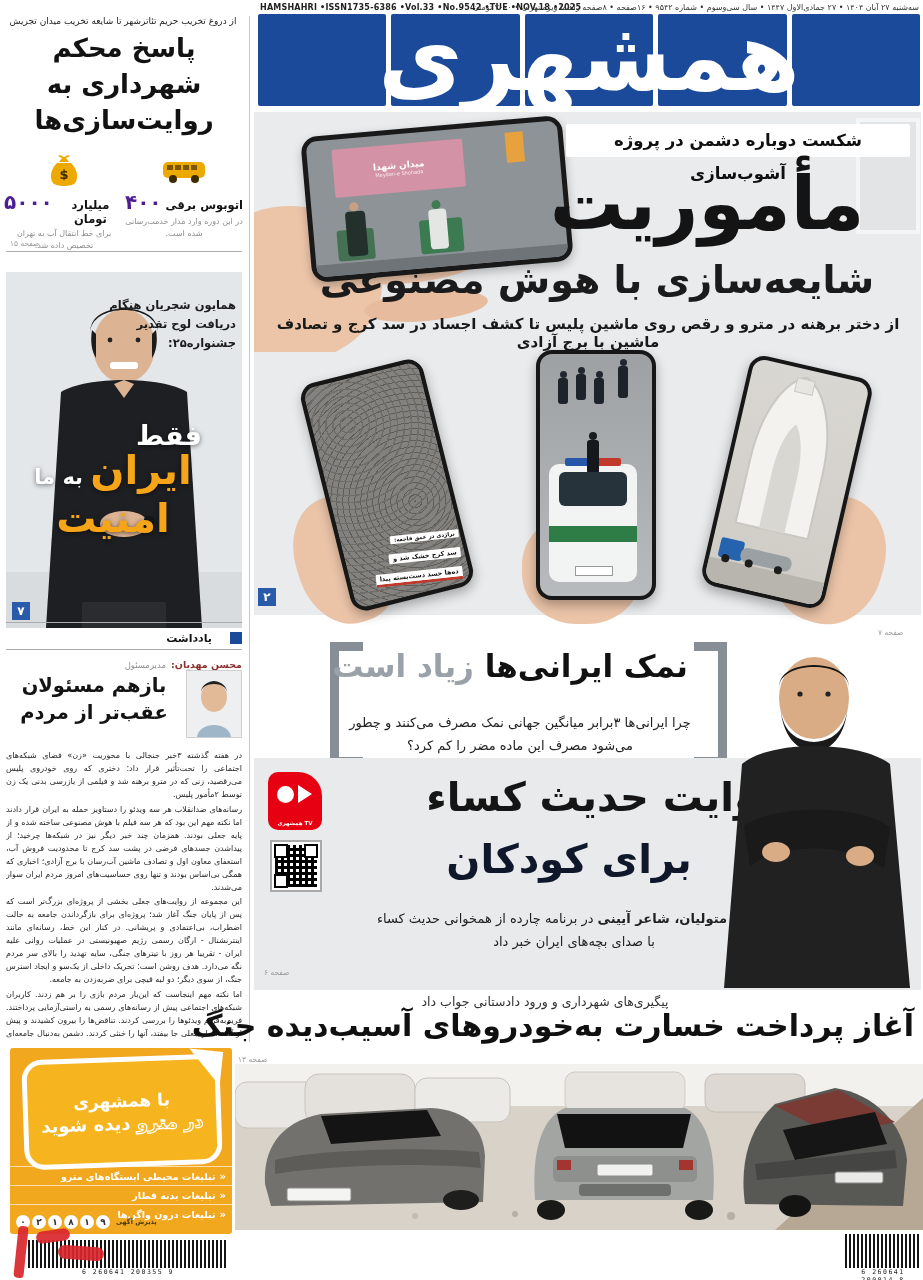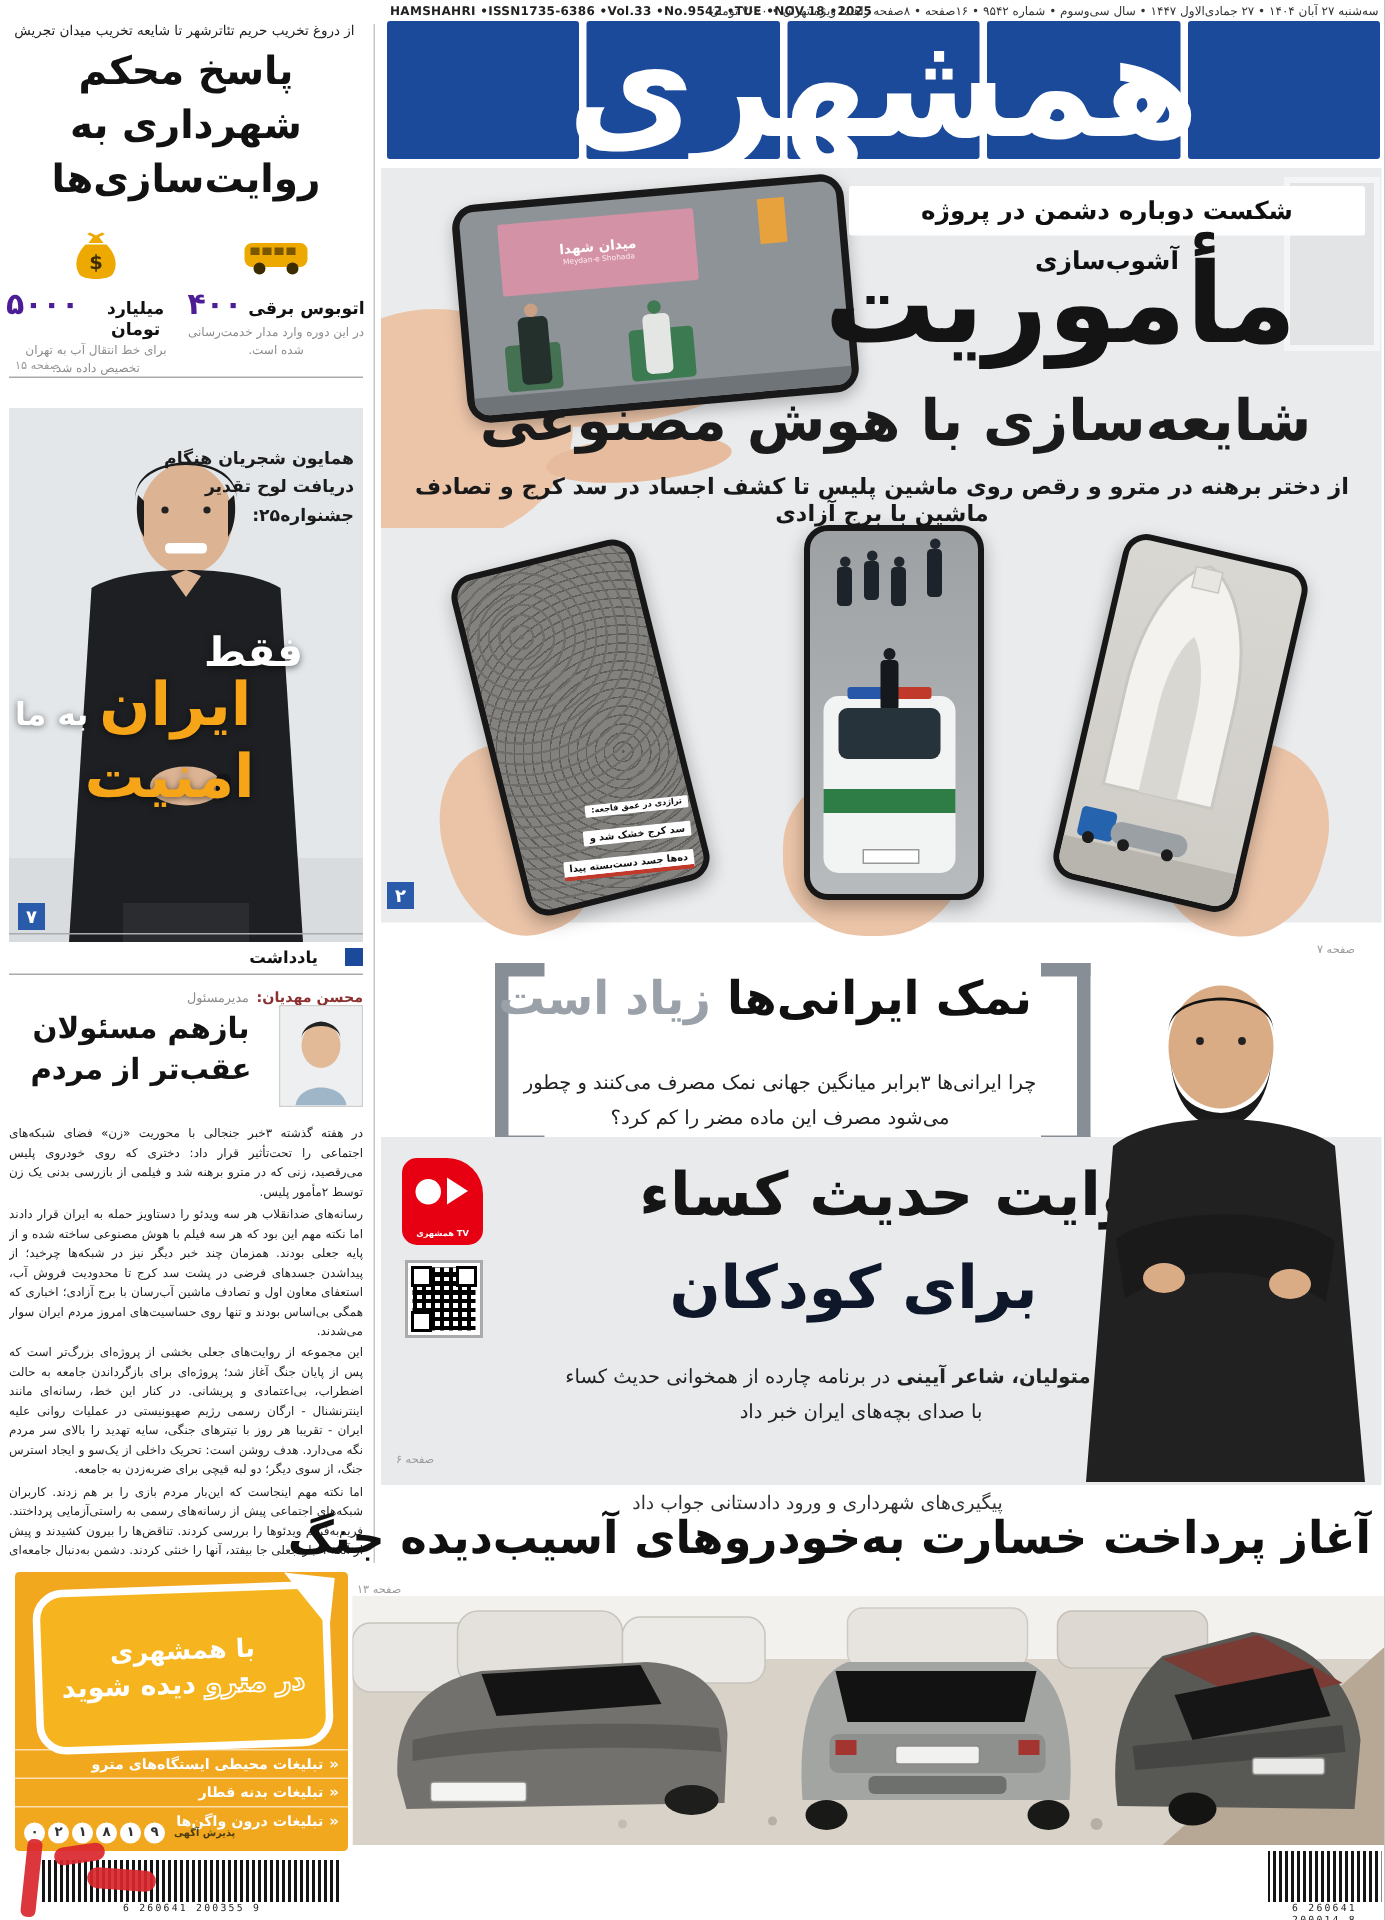--- a/index.html
+++ b/index.html
@@ -34,21 +34,21 @@
   .pref{font-size:7.5px;color:#9a9a9a;}
   
   .shaj{left:6px;top:256px;width:236px;height:356px;overflow:hidden;margin-top:16px;}
   .shaj-caption{position:absolute;right:6px;top:24px;width:132px;font-size:11.5px;line-height:1.65;
     text-align:right;color:#1c1c1c;font-weight:600;}
   .quote{position:absolute;left:4px;top:148px;width:206px;font-weight:900;
     text-shadow:0 1px 5px rgba(0,0,0,.55);}
   .q-white{color:#fff;}
   .q-orange{color:#f7a518;}
   .q1{font-size:27px;text-align:right;padding-right:14px;}
-  .q2{font-size:21px;text-align:left;margin-top:-4px;}
+  .q2{font-size:21px;text-align:center;margin-top:-4px;}
   .q2 .q-orange{font-size:40px;}
   .q3{font-size:40px;text-align:center;margin-top:2px;}
   .q4{font-size:26px;text-align:left;padding-left:26px;margin-top:-2px;}
   .badge{background:#2a5bab;color:#fff;text-align:center;font-weight:bold;}
   .badge7{position:absolute;left:6px;bottom:8px;width:18px;height:18px;font-size:12px;line-height:18px;}
   
   .note-head{left:6px;top:630px;width:236px;height:16px;display:flex;flex-direction:row;direction:rtl;
     align-items:center;gap:18px;}
   .blue-sq{width:12px;height:12px;background:#1b4a9b;}
   .note-head-label{font-size:11px;font-weight:800;color:#111;}

